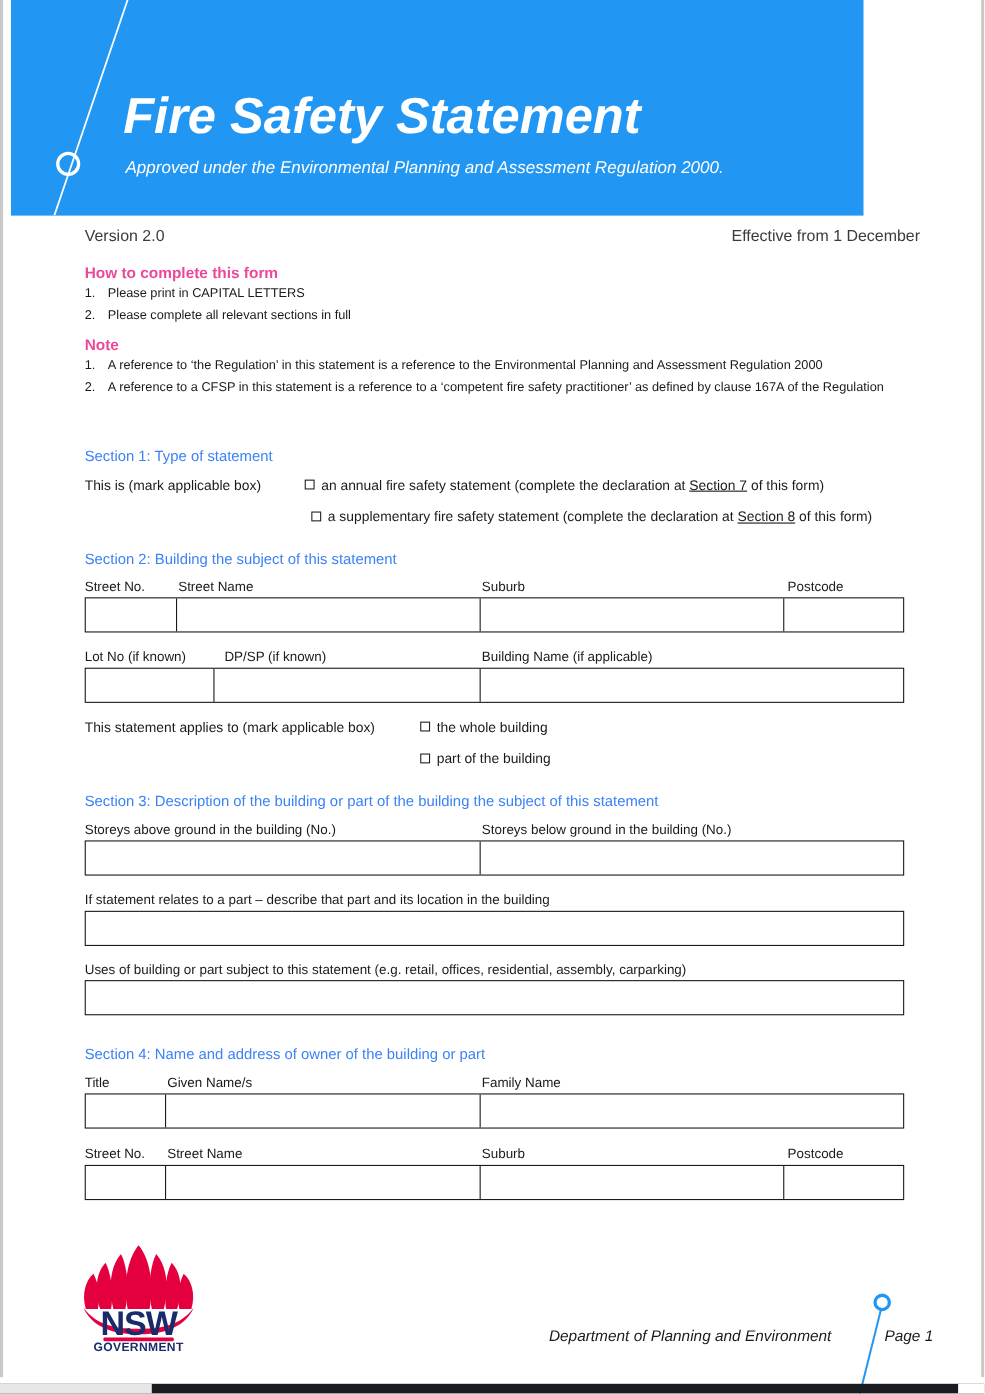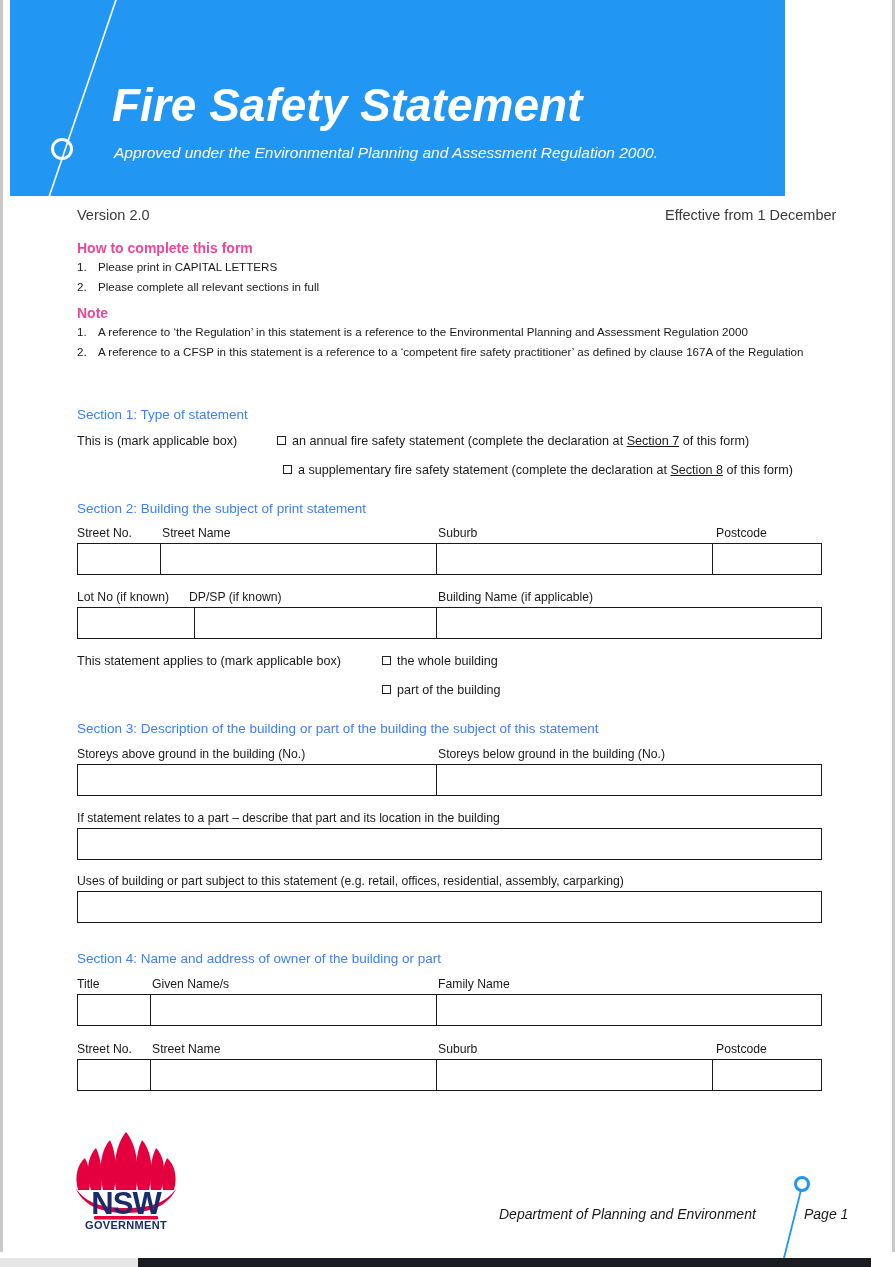--- a/index.html
+++ b/index.html
@@ -243,36 +243,36 @@
     <div class="line-txt" style="left:67px; top:238px;">This is (mark applicable box)</div>
 
     <div class="line-txt" style="left:267px; top:238px;">
       <span class="cbx"></span><span>an annual fire safety statement (complete the declaration at </span><span class="u">Section 7</span><span> of this form)</span>
     </div>
 
     <div class="line-txt" style="left:273px; top:267px;">
       <span class="cbx"></span><span>a supplementary fire safety statement (complete the declaration at </span><span class="u">Section 8</span><span> of this form)</span>
     </div>
 
-    <div class="sec-title" style="top:305px;">Section 2: Building the subject of print statement</div>
+    <div class="sec-title" style="top:305px;">Section 2: Building the subject of this statement</div>
 
     <div class="fld-label" style="left:67px; top:330px;">Street No.</div>
     <div class="fld-label" style="left:152px; top:330px;">Street Name</div>
     <div class="fld-label" style="left:428px; top:330px;">Suburb</div>
     <div class="fld-label" style="left:706px; top:330px;">Postcode</div>
 
     <div class="tbl" style="left:67px; top:347px; width:745px; height:32px;">
       <div class="tcell" style="width:83px;"></div>
       <div class="tcell" style="width:277px;"></div>
       <div class="tcell" style="width:277px;"></div>
       <div class="tcell" style="width:108px;"></div>
     </div>
 
     <div class="fld-label" style="left:67px; top:394px;text-align:right;">Lot No (if known)</div>
-    <div class="fld-label" style="left:179px; top:394px;">DP/SP (if known)</div>
+    <div class="fld-label" style="left:194px; top:394px;">DP/SP (if known)</div>
     <div class="fld-label" style="left:428px; top:394px;">Building Name (if applicable)</div>
 
     <div class="tbl" style="left:67px; top:411px; width:745px; height:32px;">
       <div class="tcell" style="width:117px;"></div>
       <div class="tcell" style="width:243px;"></div>
       <div class="tcell" style="width:385px;"></div>
     </div>
 
     <div class="line-txt" style="left:67px; top:458px;">This statement applies to (mark applicable box)</div>
     <div class="line-txt" style="left:372px; top:458px;">

